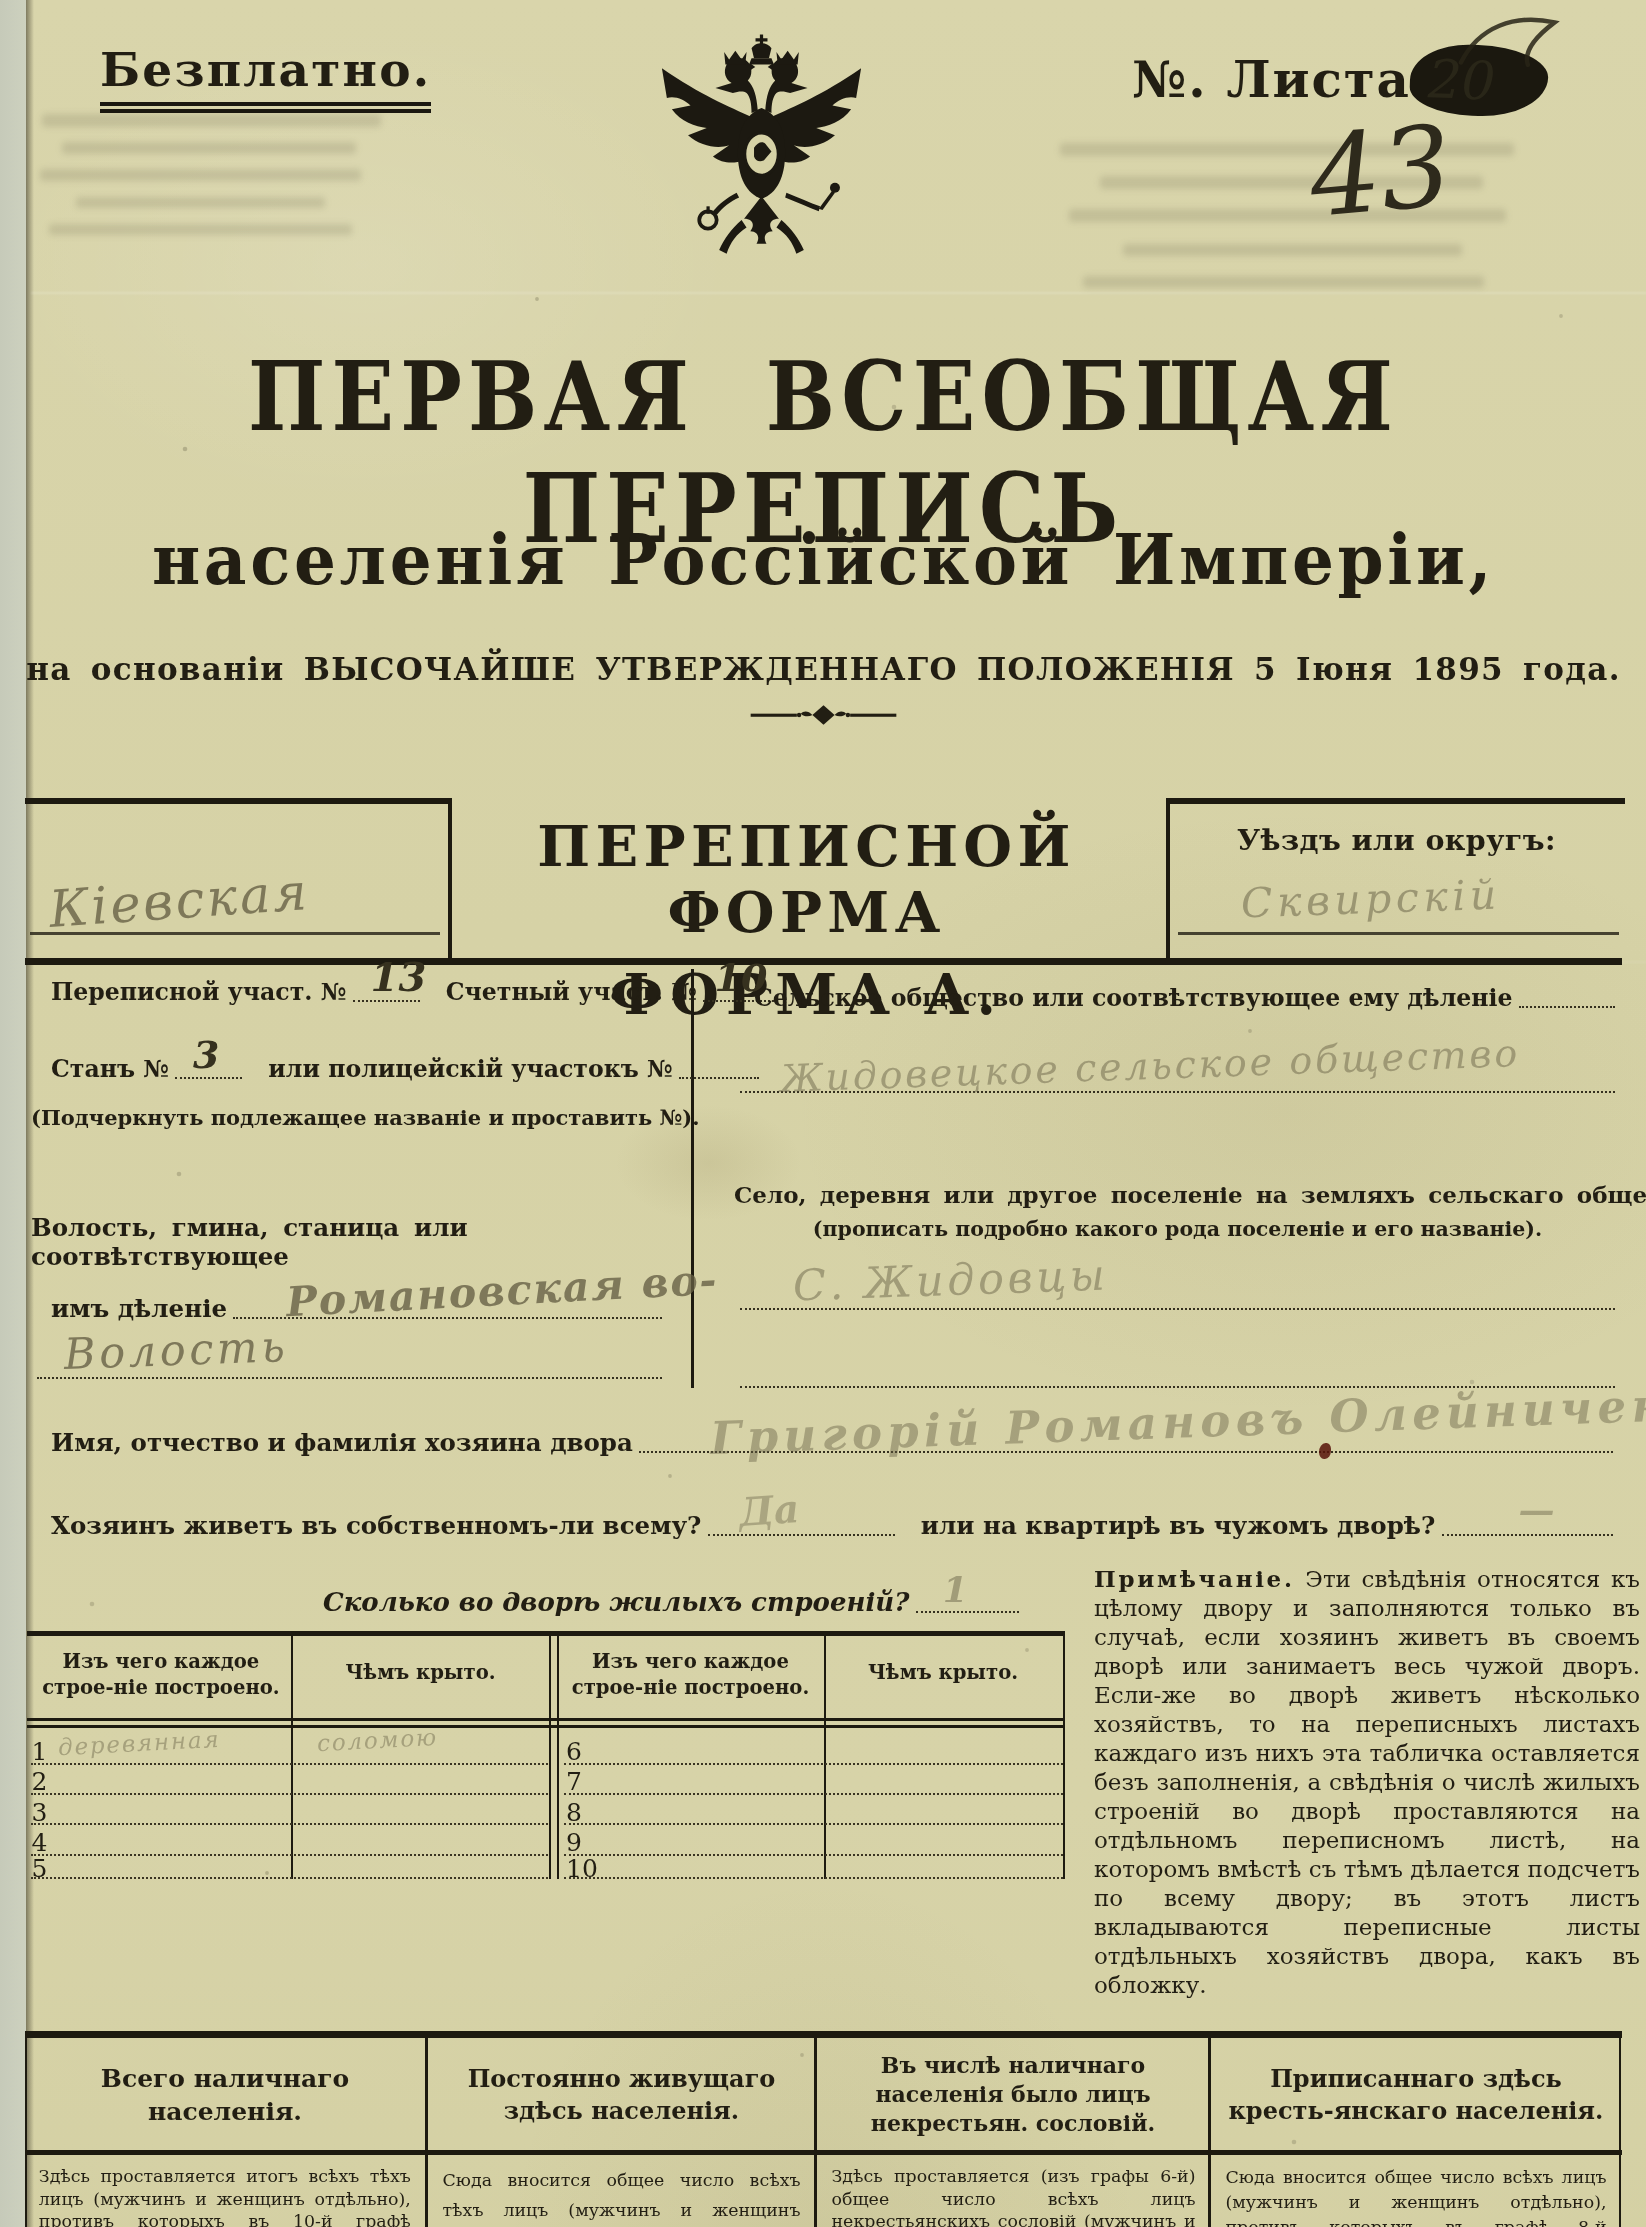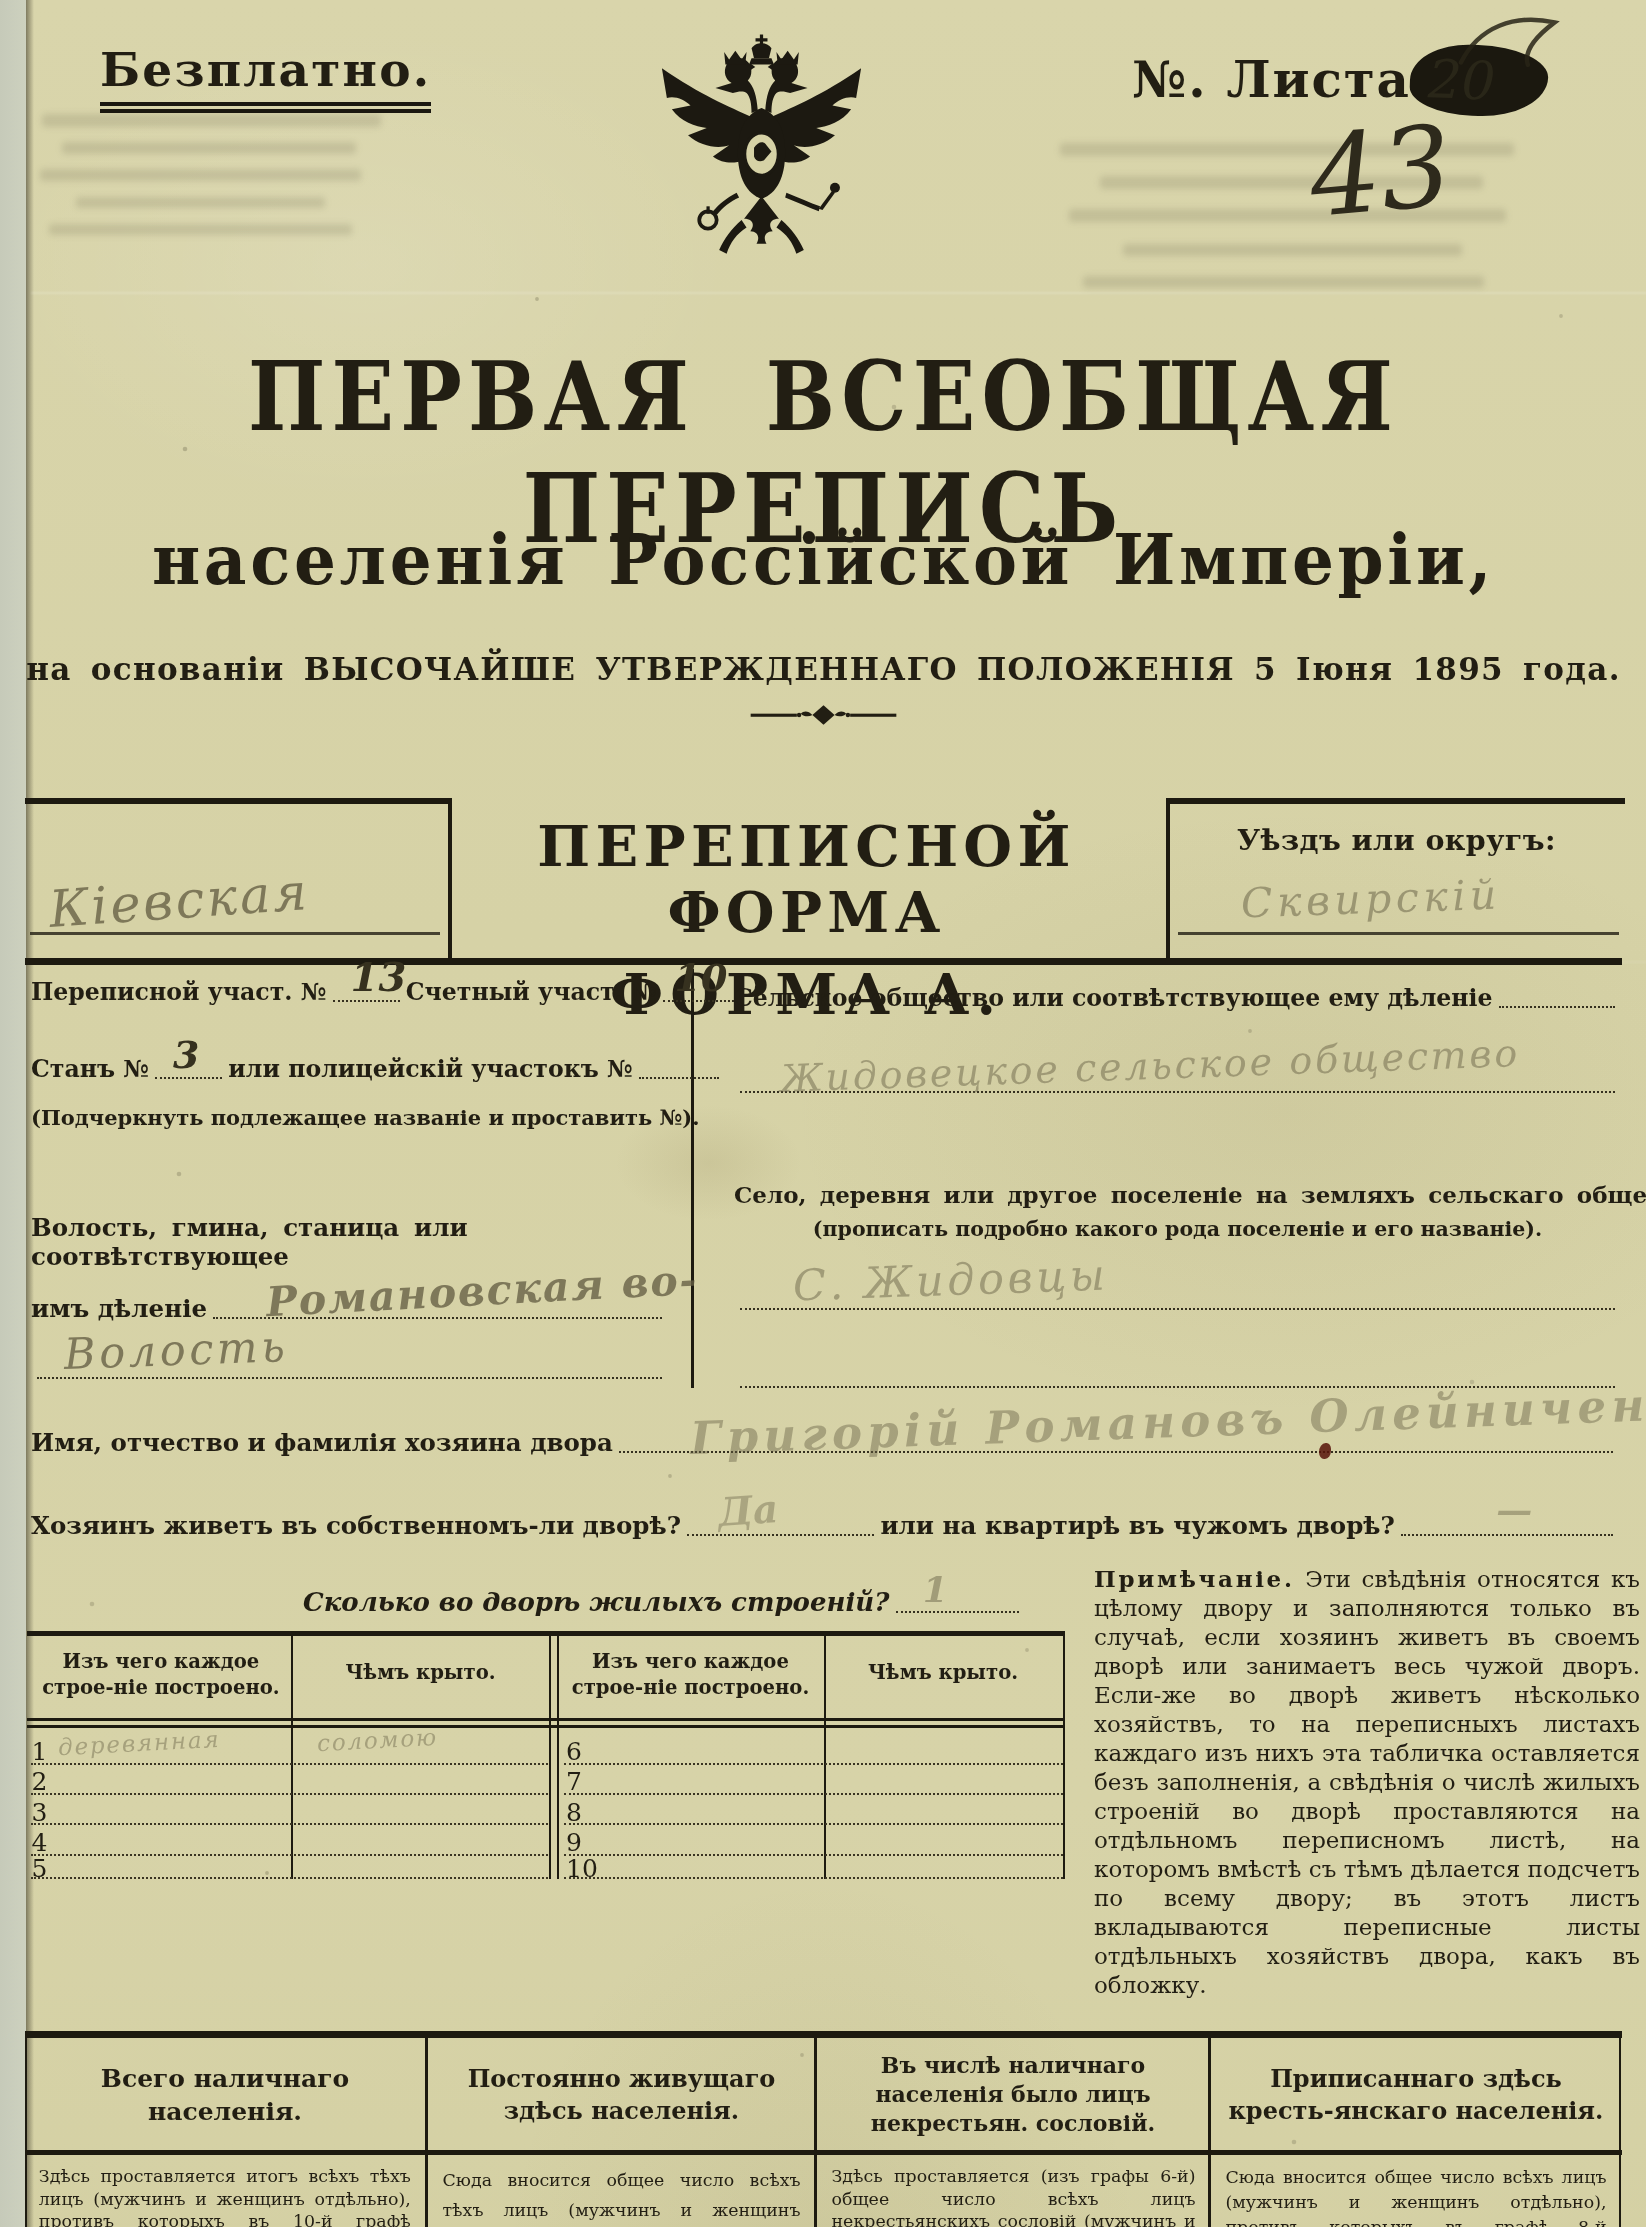--- a/index.html
+++ b/index.html
@@ -22,21 +22,21 @@
     536px 298px 0 0.9px rgba(50,45,28,.22),893px 406px 0 1.3px rgba(50,45,28,.18),
     1381px 674px 0 0.9px rgba(50,45,28,.22),1249px 1030px 0 0.9px rgba(50,45,28,.18),
     178px 1173px 0 1.3px rgba(50,45,28,.20),669px 1475px 0 0.9px rgba(50,45,28,.20),
     1026px 1649px 0 0.9px rgba(50,45,28,.18),1471px 1381px 0 1.3px rgba(50,45,28,.16),
     266px 1872px 0 0.9px rgba(50,45,28,.22),801px 2054px 0 0.9px rgba(50,45,28,.18),
     1293px 2141px 0 1.3px rgba(50,45,28,.18),401px 2318px 0 0.9px rgba(50,45,28,.20),
     936px 2495px 0 0.9px rgba(50,45,28,.20),1468px 2451px 0 1.3px rgba(50,45,28,.16),
     580px 2584px 0 0.9px rgba(50,45,28,.20),1157px 580px 0 0.9px rgba(50,45,28,.16),
     1560px 315px 0 0.9px rgba(50,45,28,.18),91px 1603px 0 1.3px rgba(50,45,28,.18);}
   .ghost{position:absolute;background:rgba(72,70,50,.15);filter:blur(3.1px);border-radius:3.6px;}
-  .pr{color:#221e13;}
+  .pr{color:#221e13;padding-left:20px;}
   .abs{position:absolute;}
   .fline{position:absolute;display:flex;align-items:baseline;white-space:nowrap;}
   .leader{flex:1 1 auto;align-self:flex-end;height:4.5px;margin:0 6.2px 3.6px 6.2px;
     border-bottom:2.7px dotted #35301f;position:relative;min-width:49px;}
   .leader .hw,.leader .ink{position:absolute;bottom:0.9px;}
   .hw{font-family:"DejaVu Serif",serif;font-style:italic;color:rgba(101,95,68,.78);}
   .ink{font-family:"DejaVu Serif",serif;font-style:italic;color:#36311f;}
   .rule{position:absolute;background:#1d1a10;}
   .title{position:absolute;left:0;width:100%;text-align:center;font-weight:bold;
     transform:scaleY(1.16);transform-origin:top;}
@@ -244,21 +244,21 @@
   </div>
 
   <div class="fline" style="left:31px;top:1428px;width:1588px;font-size:24.5px;font-weight:bold;">
     <span class="pr">Имя, отчество и фамилія хозяина двора</span>
     <span class="leader">
       <i class="hw" style="left:71px;bottom:4.5px;font-size:45px;transform:rotate(-2deg);letter-spacing:5.3px;white-space:nowrap;opacity:.55;">Григорій Романовъ Олейниченко</i>
     </span>
   </div>
 
   <div class="fline" style="left:31px;top:1511px;width:1588px;font-size:24.5px;font-weight:bold;">
-    <span class="pr">Хозяинъ живетъ въ собственномъ-ли дворѣ?</span>
+    <span class="pr">Хозяинъ живетъ въ собственномъ-ли всему?</span>
     <span class="leader" style="flex:0 0 187px;">
       <i class="hw" style="left:31px;bottom:1.8px;font-size:39px;transform:rotate(-4deg);opacity:.5;">Да</i>
     </span>
     <span class="pr">или на квартирѣ въ чужомъ дворѣ?</span>
     <span class="leader">
       <i class="hw" style="left:45%;bottom:4.5px;font-size:36px;opacity:.55;">—</i>
     </span>
   </div>
 
   <div class="fline" style="left:303px;top:1587px;width:722px;font-size:26px;font-weight:bold;font-style:italic;">

